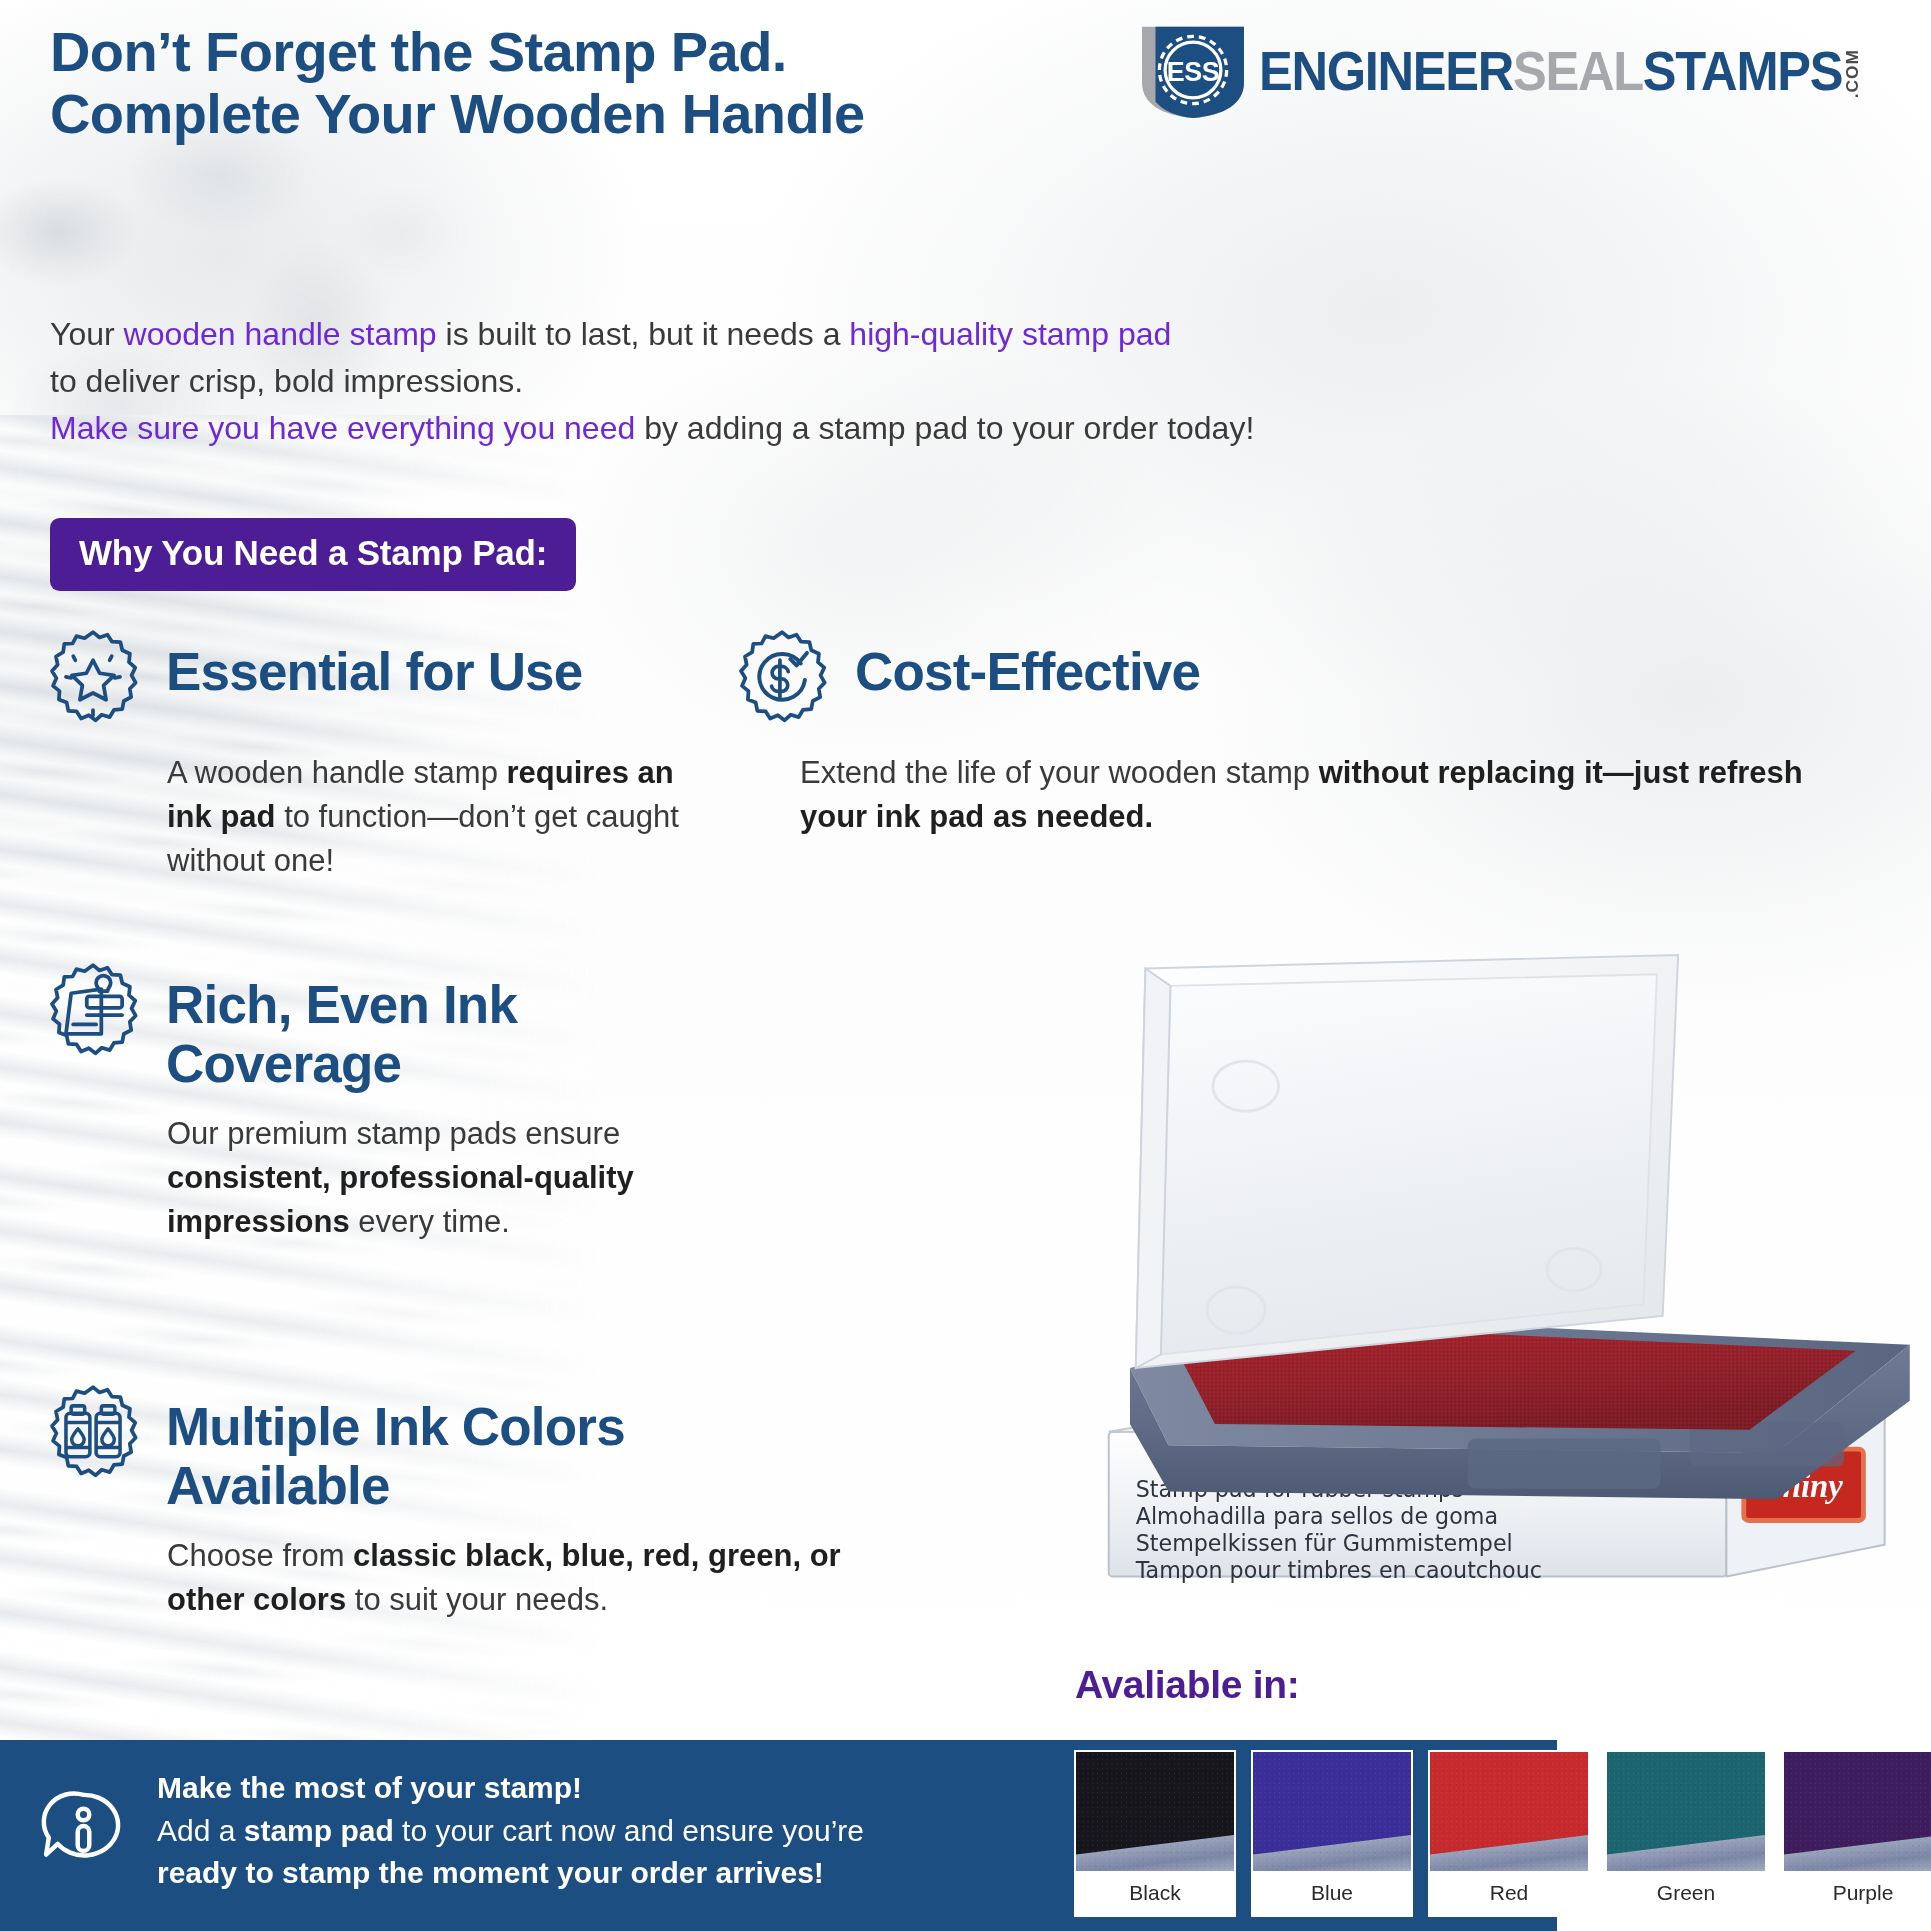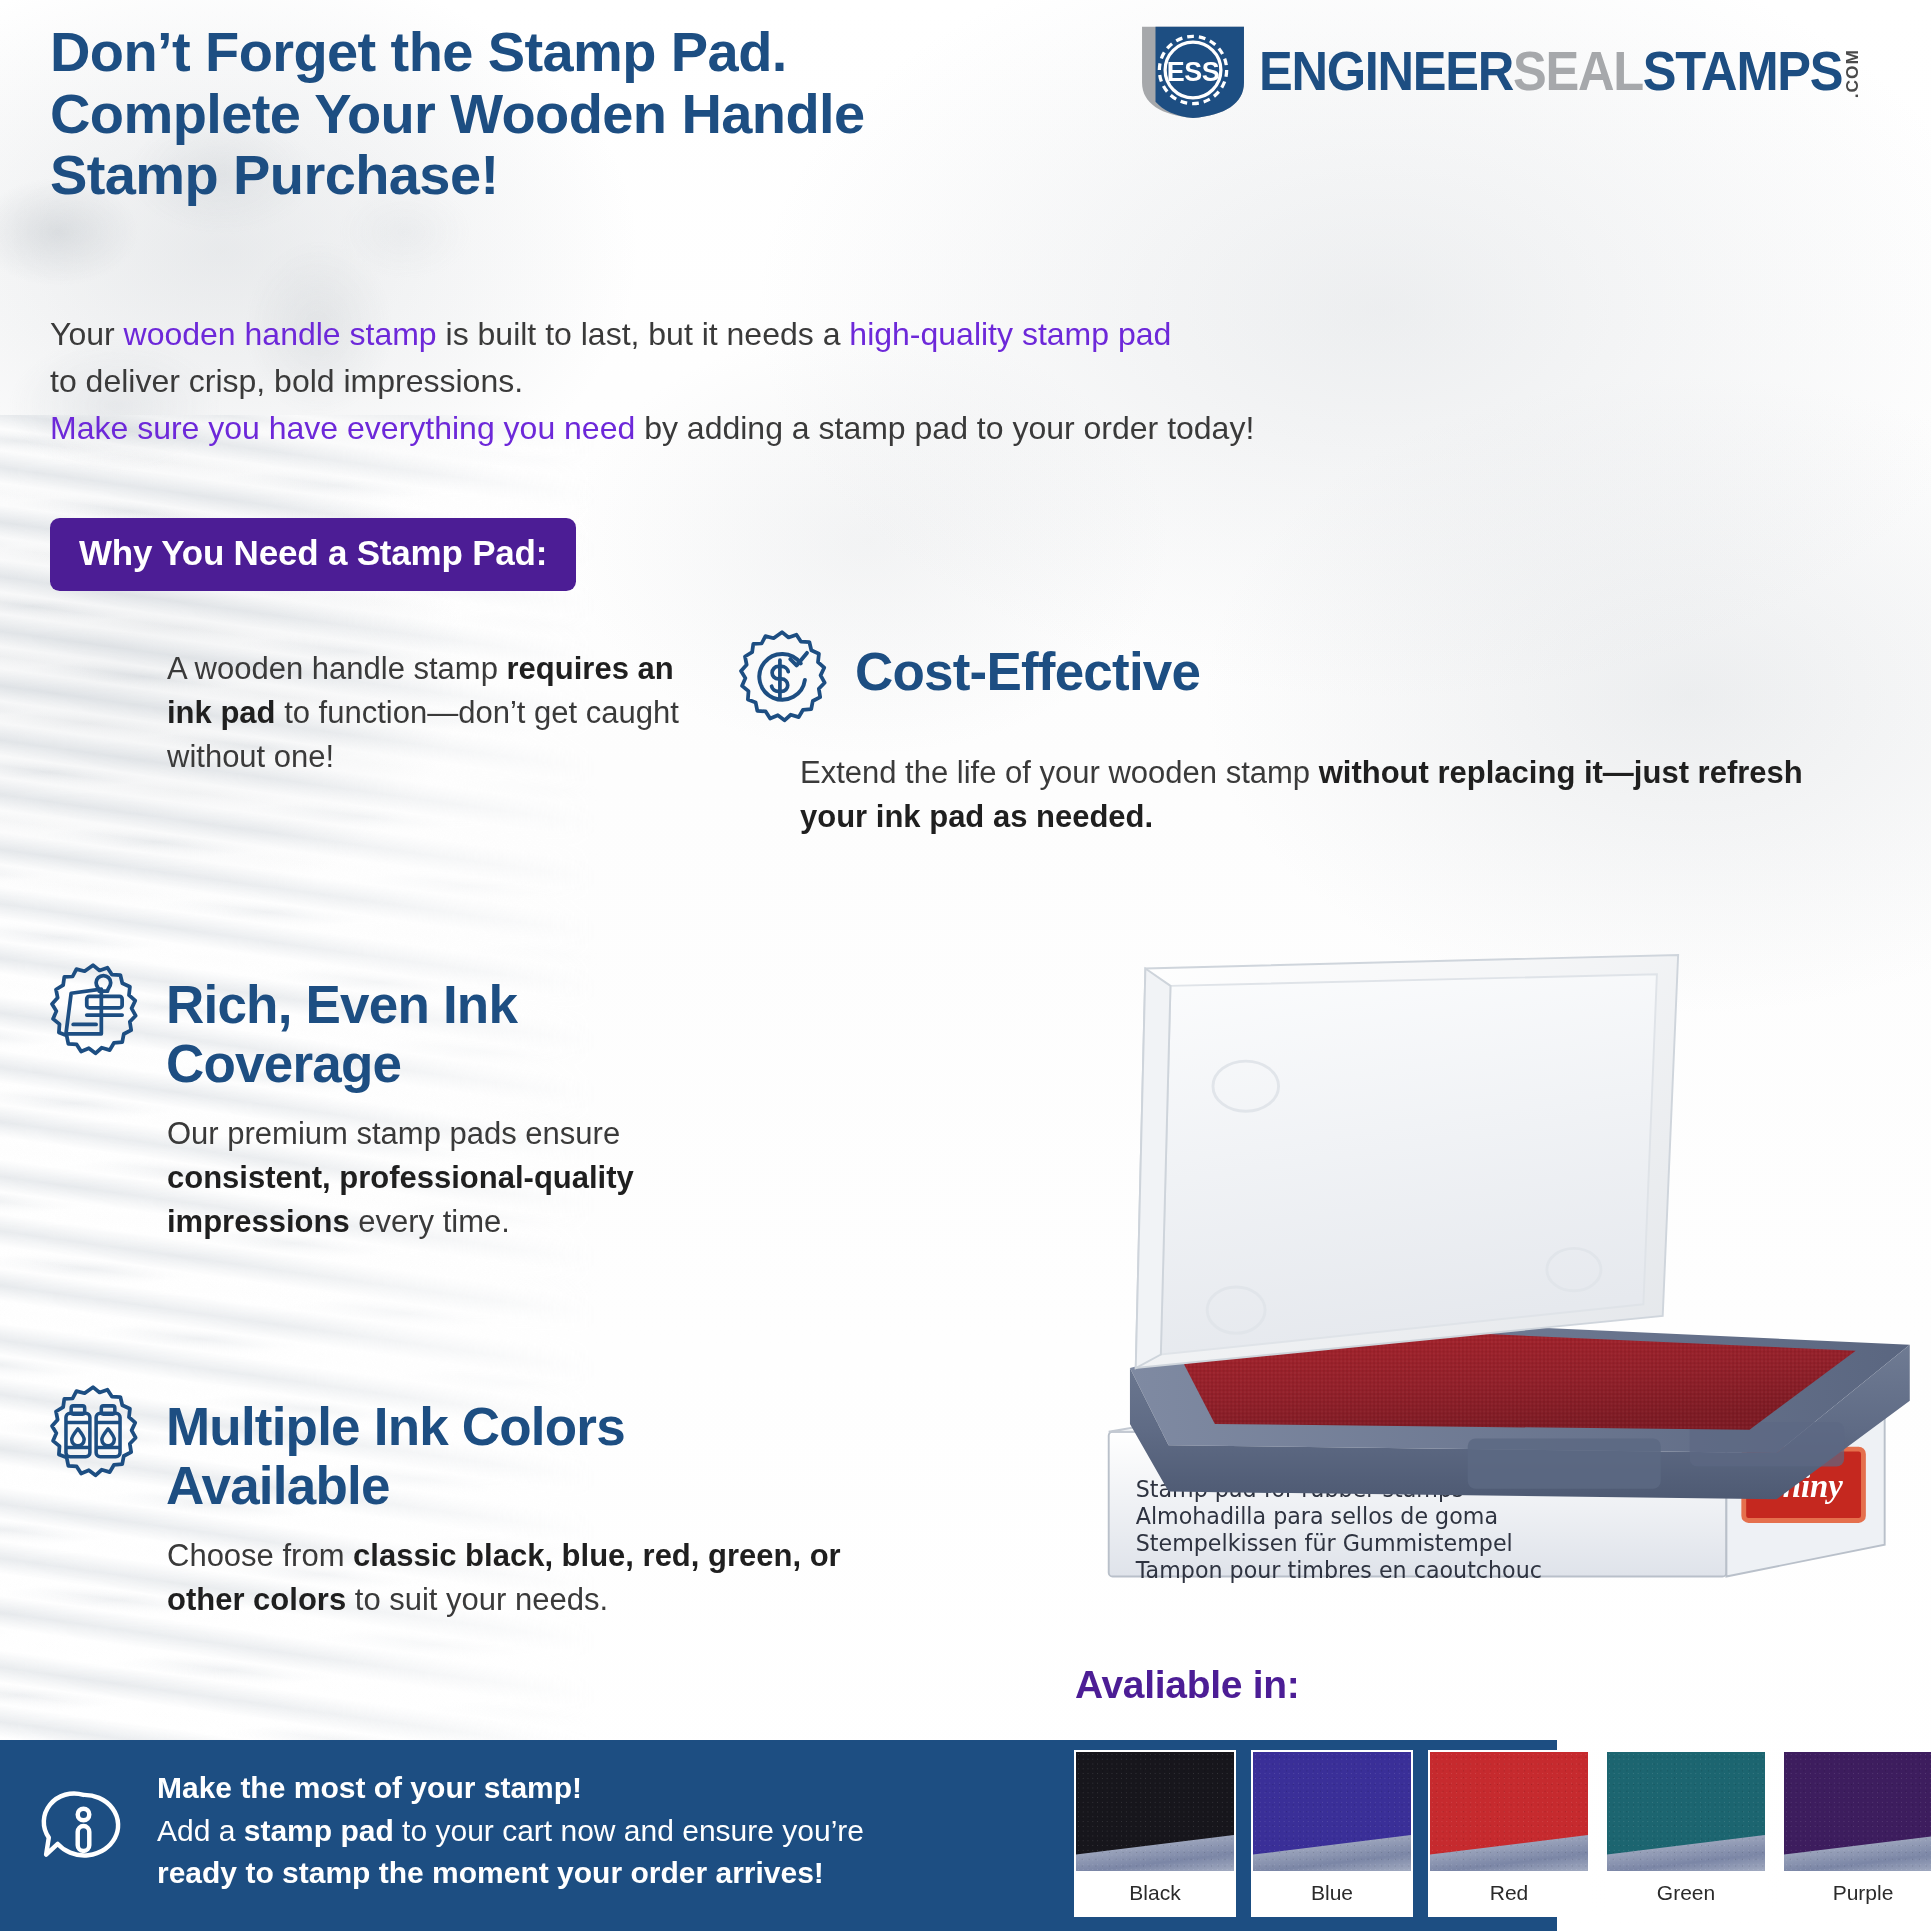--- a/index.html
+++ b/index.html
@@ -276,21 +276,20 @@
 
   <div class="bg-texture"></div>
   <div class="bg-weave"></div>
   <div class="bg-blobs"></div>
 
   <div class="content">
 
     <div class="headline">
       <div>Don’t Forget the Stamp Pad.</div>
       <div>Complete Your Wooden Handle</div>
-      <div>Stamp Purchase!</div>
     </div>
 
     <div class="logo">
       <svg class="logo-mark" viewBox="0 0 118 104">
         <path d="M6 6 H112 V64 C112 86 92 98 59 101 C26 98 6 86 6 64 Z" fill="#a6a8ab"></path>
         <path d="M20 6 H112 V64 C112 86 92 98 59 101 C40 99 28 93 20 84 Z" fill="#1d4e82"></path>
         <g fill="none" stroke="#ffffff" stroke-width="3.4">
           <circle cx="59" cy="51" r="35" stroke-dasharray="7 5.2"></circle>
           <circle cx="59" cy="51" r="29"></circle>
         </g>
@@ -310,20 +309,34 @@
       </div>
       <div>to deliver crisp, bold impressions.</div>
       <div>
         <b>Make sure you have everything you need</b><span> by adding a stamp pad to your order today!</span>
       </div>
     </div>
 
     <div class="why-banner">Why You Need a Stamp Pad:</div>
 
     <div class="feature" id="feat-essential">
+      <div class="f-head">
+        <svg class="badge-icon" viewBox="0 0 100 100">
+          <path d="M50 4 l6.3 5.1 7.6 -2.7 4.4 6.8 8 0.3 1.9 7.9 7.3 3.4 -0.9 8 6 5.4 -3.5 7.3 3.9 7.1 -5.6 5.8 1.3 8 -7.1 3.8 -1.5 7.9 -8 0.7 -4 6.9 -7.7 -2.3 -6 5.4 -6.4 -4.9 -7.4 3.1 -4.3 -6.8 -8 -0.6 -1.6 -7.9 -7.5 -3 0.6 -8 -6.2 -5.1 3.2 -7.4 -4.2 -6.9 5.4 -6 -1.6 -7.9 6.9 -4.1 1.1 -8 8 -0.4 3.7 -7.1 7.8 2z" fill="none" stroke="#1d4e82" stroke-width="3.6" stroke-linejoin="round"></path>
+          <path d="M50 31 l6.4 12.5 13.9 2 -10.1 9.7 2.4 13.8 -12.6 -6.5 -12.6 6.5 2.4 -13.8 -10.1 -9.7 13.9 -2z" fill="none" stroke="#1d4e82" stroke-width="3.6" stroke-linejoin="round"></path>
+          <g stroke="#1d4e82" stroke-width="3.6" stroke-linecap="round">
+            <line x1="31" y1="27" x2="33" y2="31"></line>
+            <line x1="68" y1="27" x2="66" y2="31"></line>
+            <line x1="24" y1="47" x2="29" y2="48"></line>
+            <line x1="76" y1="47" x2="71" y2="48"></line>
+            <line x1="50" y1="79" x2="50" y2="84"></line>
+          </g>
+        </svg>
+        <div class="f-title">Essential for Use</div>
+      </div>
       <div class="f-body">
         <span>A wooden handle stamp </span><b>requires an ink pad</b><span> to function—don’t get caught without one!</span>
       </div>
     </div>
 
     <div class="feature" id="feat-cost">
       <div class="f-head">
         <svg class="badge-icon" viewBox="0 0 100 100">
           <path d="M50 4 l6.3 5.1 7.6 -2.7 4.4 6.8 8 0.3 1.9 7.9 7.3 3.4 -0.9 8 6 5.4 -3.5 7.3 3.9 7.1 -5.6 5.8 1.3 8 -7.1 3.8 -1.5 7.9 -8 0.7 -4 6.9 -7.7 -2.3 -6 5.4 -6.4 -4.9 -7.4 3.1 -4.3 -6.8 -8 -0.6 -1.6 -7.9 -7.5 -3 0.6 -8 -6.2 -5.1 3.2 -7.4 -4.2 -6.9 5.4 -6 -1.6 -7.9 6.9 -4.1 1.1 -8 8 -0.4 3.7 -7.1 7.8 2z" fill="none" stroke="#1d4e82" stroke-width="3.6" stroke-linejoin="round"></path>
           <path d="M68 34 a22 22 0 1 0 4 16" fill="none" stroke="#1d4e82" stroke-width="3.8" stroke-linecap="round"></path>

